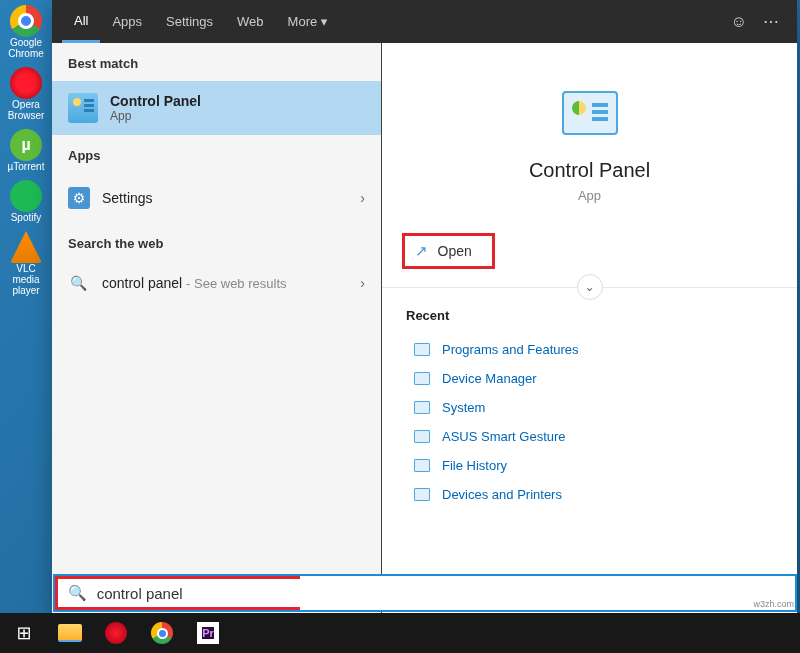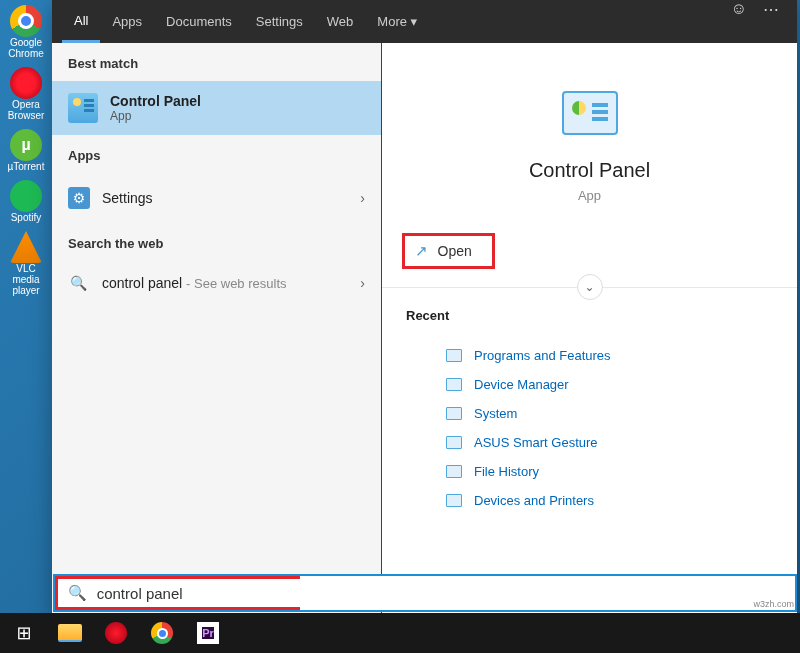--- a/index.html
+++ b/index.html
@@ -11,21 +11,21 @@
     .di .ic { width: 32px; height: 32px; border-radius: 4px; }
     .di.chrome .ic { background: conic-gradient(#ea4335 0 120deg, #34a853 120deg 240deg, #fbbc05 240deg 360deg); border-radius: 50%; position: relative; }
     .di.chrome .ic::after { content:""; position:absolute; inset:25%; background:#4285f4; border:3px solid #fff; border-radius:50%; }
     .di.opera .ic { background: radial-gradient(circle, #ff1b2d 40%, #a70014 100%); border-radius: 50%; }
     .di.utorr .ic { background:#5fbb3a; border-radius:50%; display:flex; align-items:center; justify-content:center; color:#fff; font-weight:bold; font-size:16px; }
     .di.spot .ic { background:#1db954; border-radius:50%; }
     .di.vlc .ic { background: linear-gradient(#ff8c00, #e67e00); clip-path: polygon(50% 0, 100% 100%, 0 100%); }
     
     .search-panel { position: absolute; left: 52px; top: 0; width: 745px; height: 613px; background: #fff; box-shadow: 0 4px 20px rgba(0,0,0,.3); display:flex; flex-direction:column; }
     
-    .tabs { background: #2c2c2c; height: 43px; display: flex; align-items: flex-start; gap: 0; padding: 0 10px; }
+    .tabs { background: #2c2c2c; height: 43px; display: flex; align-items: center; gap: 0; padding: 0 10px; }
     .tab { color: #ccc; padding: 0 12px; height: 100%; display: flex; align-items: center; cursor: pointer; font-size: 13px; }
     .tab.active { color: #fff; border-bottom: 3px solid #5ba7e6; }
     .tab-sp { flex: 1; }
     .tab-ic { color: #fff; opacity: .8; padding: 0 8px; cursor: pointer; font-size: 16px; }
     
     .body { flex:1; display:flex; overflow:hidden; }
     .left { width: 330px; background: #f5f5f5; border-right: 1px solid #404040; overflow:hidden; }
     .right { flex: 1; background: #fff; overflow:hidden; position:relative; }
     
     .sec-h { font-weight: 600; font-size: 13px; color: #333; padding: 13px 16px 10px; }
@@ -50,22 +50,22 @@
     .big-cp::after { content:""; position:absolute; right:8px; top:10px; width:16px; height:4px; background:#4da8e0; box-shadow:0 7px 0 #4da8e0, 0 14px 0 #4da8e0; }
     .preview h2 { font-weight: 400; font-size: 20px; color:#222; }
     .preview .sub { color:#888; font-size:13px; margin-top: 6px; }
     
     .actions { padding: 22px 20px 0; border-bottom:1px solid #e8e8e8; margin: 8px 0 0; position:relative; }
     .open-btn { border: 3px solid #e3242b; display:inline-flex; align-items:center; gap:10px; padding: 6px 20px 6px 10px; margin:0 0 18px 0; color:#333; cursor:pointer; font-size:14px; }
     .open-ic { color:#4896d1; font-size:15px; }
     .expand { position:absolute; bottom:-13px; left:50%; transform:translateX(-50%); width:26px; height:26px; border-radius:50%; background:#fff; border:1px solid #ddd; display:flex; align-items:center; justify-content:center; color:#666; cursor:pointer; font-size:12px; }
     
     .recent-sec { padding: 20px 24px; }
-    .recent-sec h3 { font-size: 13px; font-weight:600; color:#222; margin-bottom: 18px; }
-    .ritem { display:flex; align-items:center; gap:12px; padding: 7px 8px; color:#0067b8; font-size:13px; cursor:pointer;margin-left:32px; }
+    .recent-sec h3 { font-size: 13px; font-weight:600; color:#222; margin-bottom: 12px; }
+    .ritem { display:flex; align-items:center; gap:12px; padding: 7px 8px; color:#0067b8; font-size:13px; cursor:pointer; }
     .ritem .ric { width:16px; height:13px; background:#dff0fc; border:1px solid #4da8e0; border-radius:1px; }
     
     .search-box { position:absolute; left:53px; bottom:41px; height:38px; width:744px; background:#fff; border:2px solid #1a8fd8; display:flex; align-items:center; }
     .search-hl { border:3px solid #e3242b; height:100%; display:flex; align-items:center; width: 245px; border-right:none; }
     .sic { padding: 0 10px; color:#333; font-size:15px; }
     .sinp { border:none; outline:none; font-size:15px; color:#333; flex:1; background:transparent; }
     
     .taskbar { position:absolute; left:0; bottom:0; right:0; height:40px; background:#181818; display:flex; align-items:center; gap:6px; padding:0 4px; }
     .tb-ic { width:40px; height:36px; display:flex; align-items:center; justify-content:center; cursor:pointer; }
     .win { color:#fff; font-size:18px; }
@@ -102,21 +102,20 @@
         <div class="ic"></div>
         <span>VLC media player</span>
       </div>
   </div>
 </div>
 
 <div class="search-panel">
   <div class="tabs">
     <div class="tab active">All</div>
     <div class="tab">Apps</div>
-    <div class="tab">Documents</div>
     <div class="tab">Settings</div>
     <div class="tab">Web</div>
     <div class="tab"><span>More</span>&nbsp;<span>▾</span></div>
     <div class="tab-sp"></div>
     <div class="tab-ic">☺</div>
     <div class="tab-ic">⋯</div>
   </div>
 
   <div class="body">
     <div class="left">

